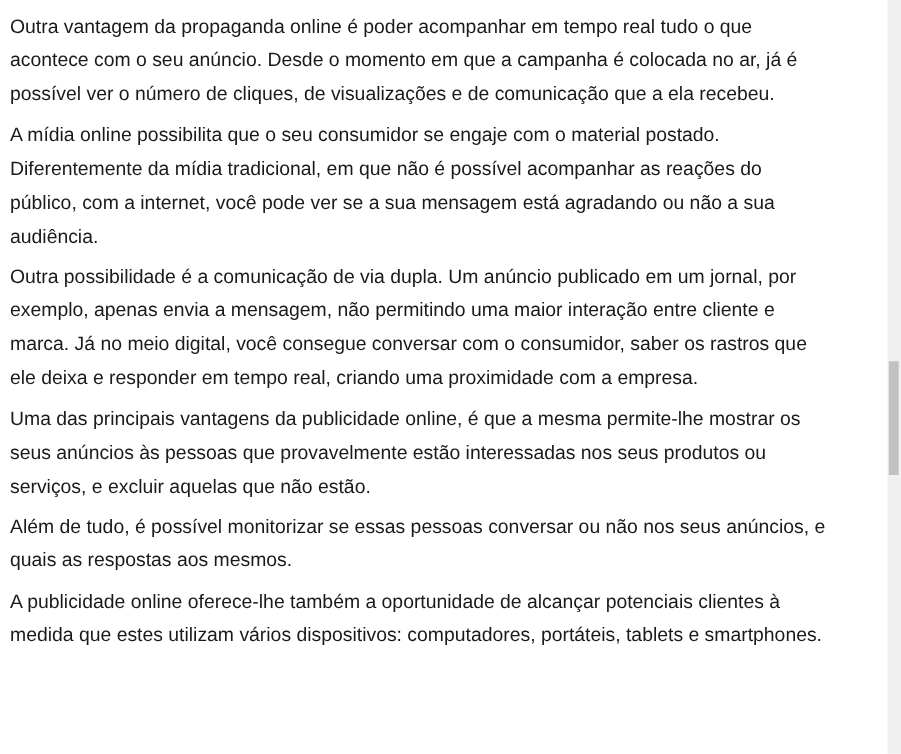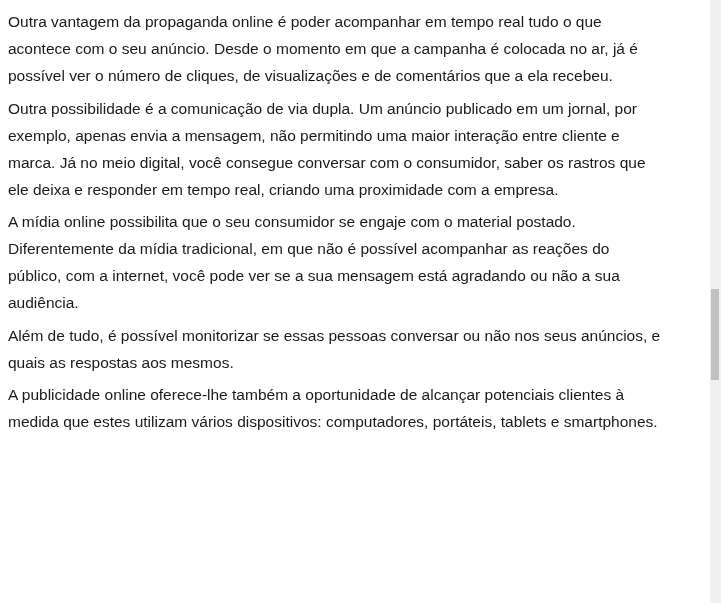--- a/index.html
+++ b/index.html
@@ -45,29 +45,32 @@
     height: 91px;
     background: #c1c1c1;
   }
 </style>
 </head>
 <body>
 
 <div class="content">
   <p>Outra vantagem da propaganda online é poder acompanhar em tempo real tudo o que
 acontece com o seu anúncio. Desde o momento em que a campanha é colocada no ar, já é
-possível ver o número de cliques, de visualizações e de comentários que a ela recebeu.</p>
+possível ver o número de cliques, de visualizações e de comunicação que a ela recebeu.</p>
+  <p>A mídia online possibilita que o seu consumidor se engaje com o material postado.
+Diferentemente da mídia tradicional, em que não é possível acompanhar as reações do
+público, com a internet, você pode ver se a sua mensagem está agradando ou não a sua
+audiência.</p>
   <p>Outra possibilidade é a comunicação de via dupla. Um anúncio publicado em um jornal, por
 exemplo, apenas envia a mensagem, não permitindo uma maior interação entre cliente e
 marca. Já no meio digital, você consegue conversar com o consumidor, saber os rastros que
 ele deixa e responder em tempo real, criando uma proximidade com a empresa.</p>
-  <p>A mídia online possibilita que o seu consumidor se engaje com o material postado.
-Diferentemente da mídia tradicional, em que não é possível acompanhar as reações do
-público, com a internet, você pode ver se a sua mensagem está agradando ou não a sua
-audiência.</p>
+  <p>Uma das principais vantagens da publicidade online, é que a mesma permite-lhe mostrar os
+seus anúncios às pessoas que provavelmente estão interessadas nos seus produtos ou
+serviços, e excluir aquelas que não estão.</p>
   <p>Além de tudo, é possível monitorizar se essas pessoas conversar ou não nos seus anúncios, e
 quais as respostas aos mesmos.</p>
   <p>A publicidade online oferece-lhe também a oportunidade de alcançar potenciais clientes à
 medida que estes utilizam vários dispositivos: computadores, portáteis, tablets e smartphones.</p>
 </div>
 
 <div class="scrollbar-track">
   <div class="scrollbar-thumb"></div>
 </div>
 

